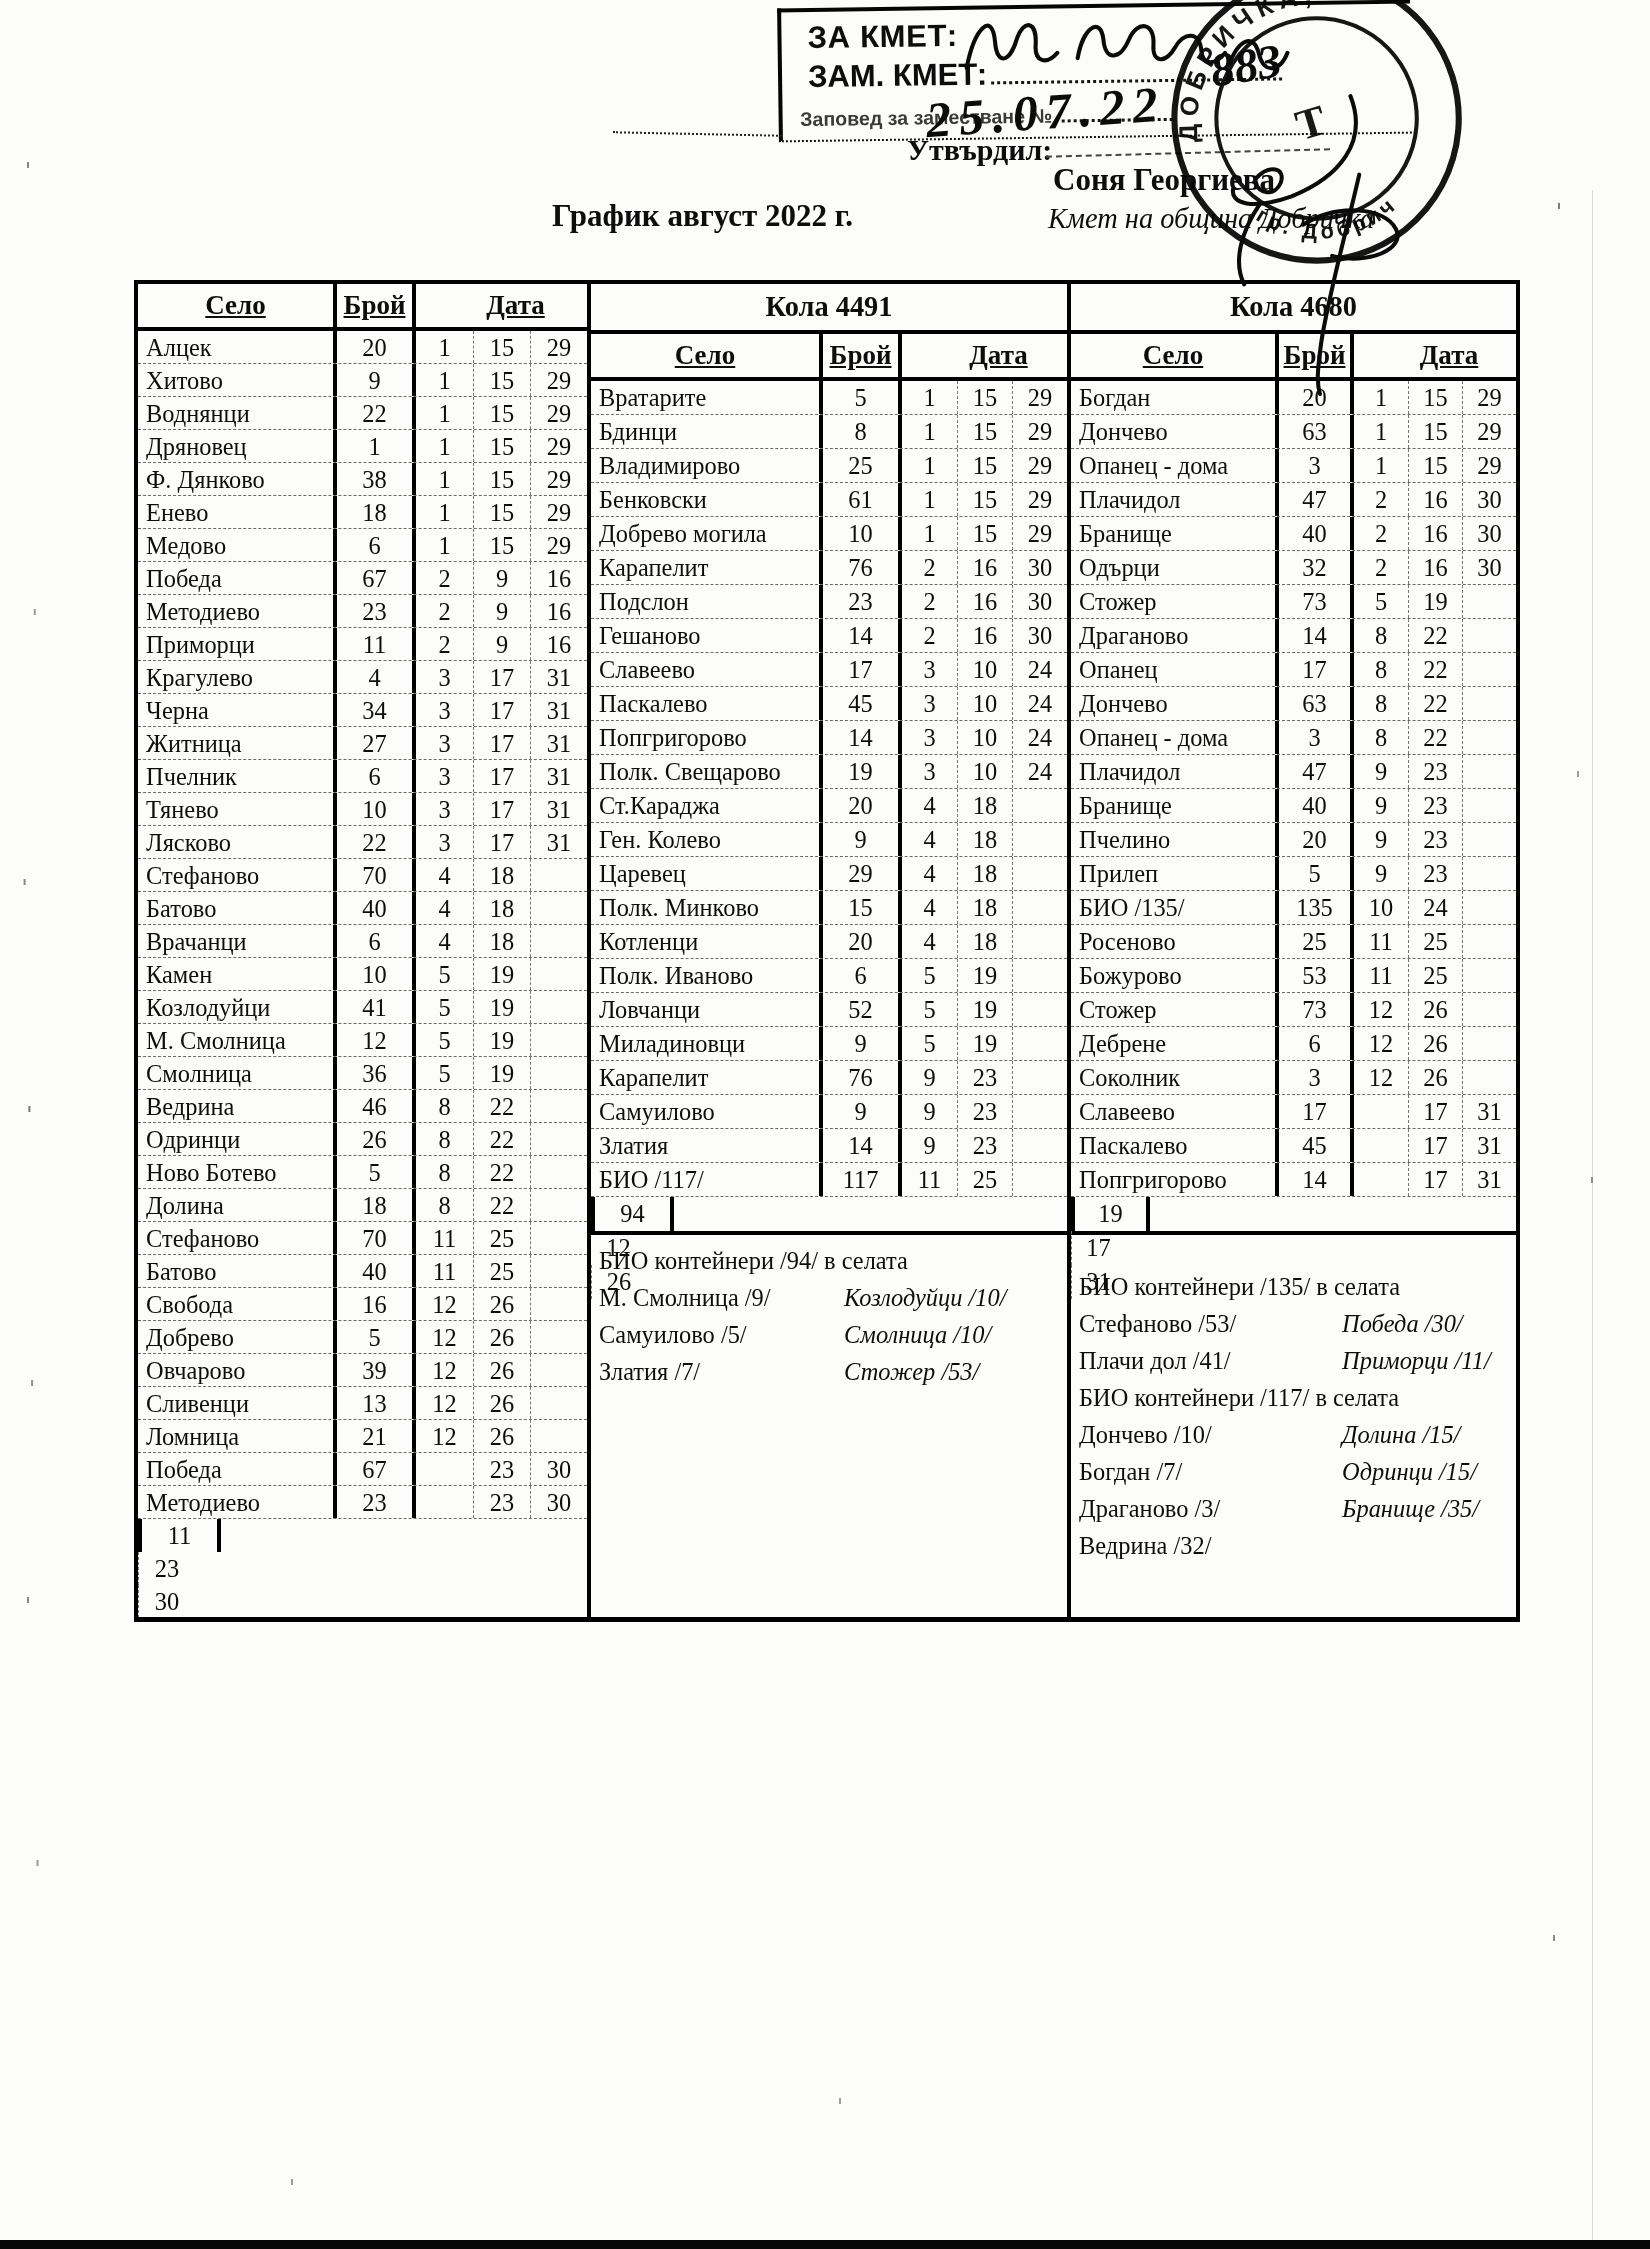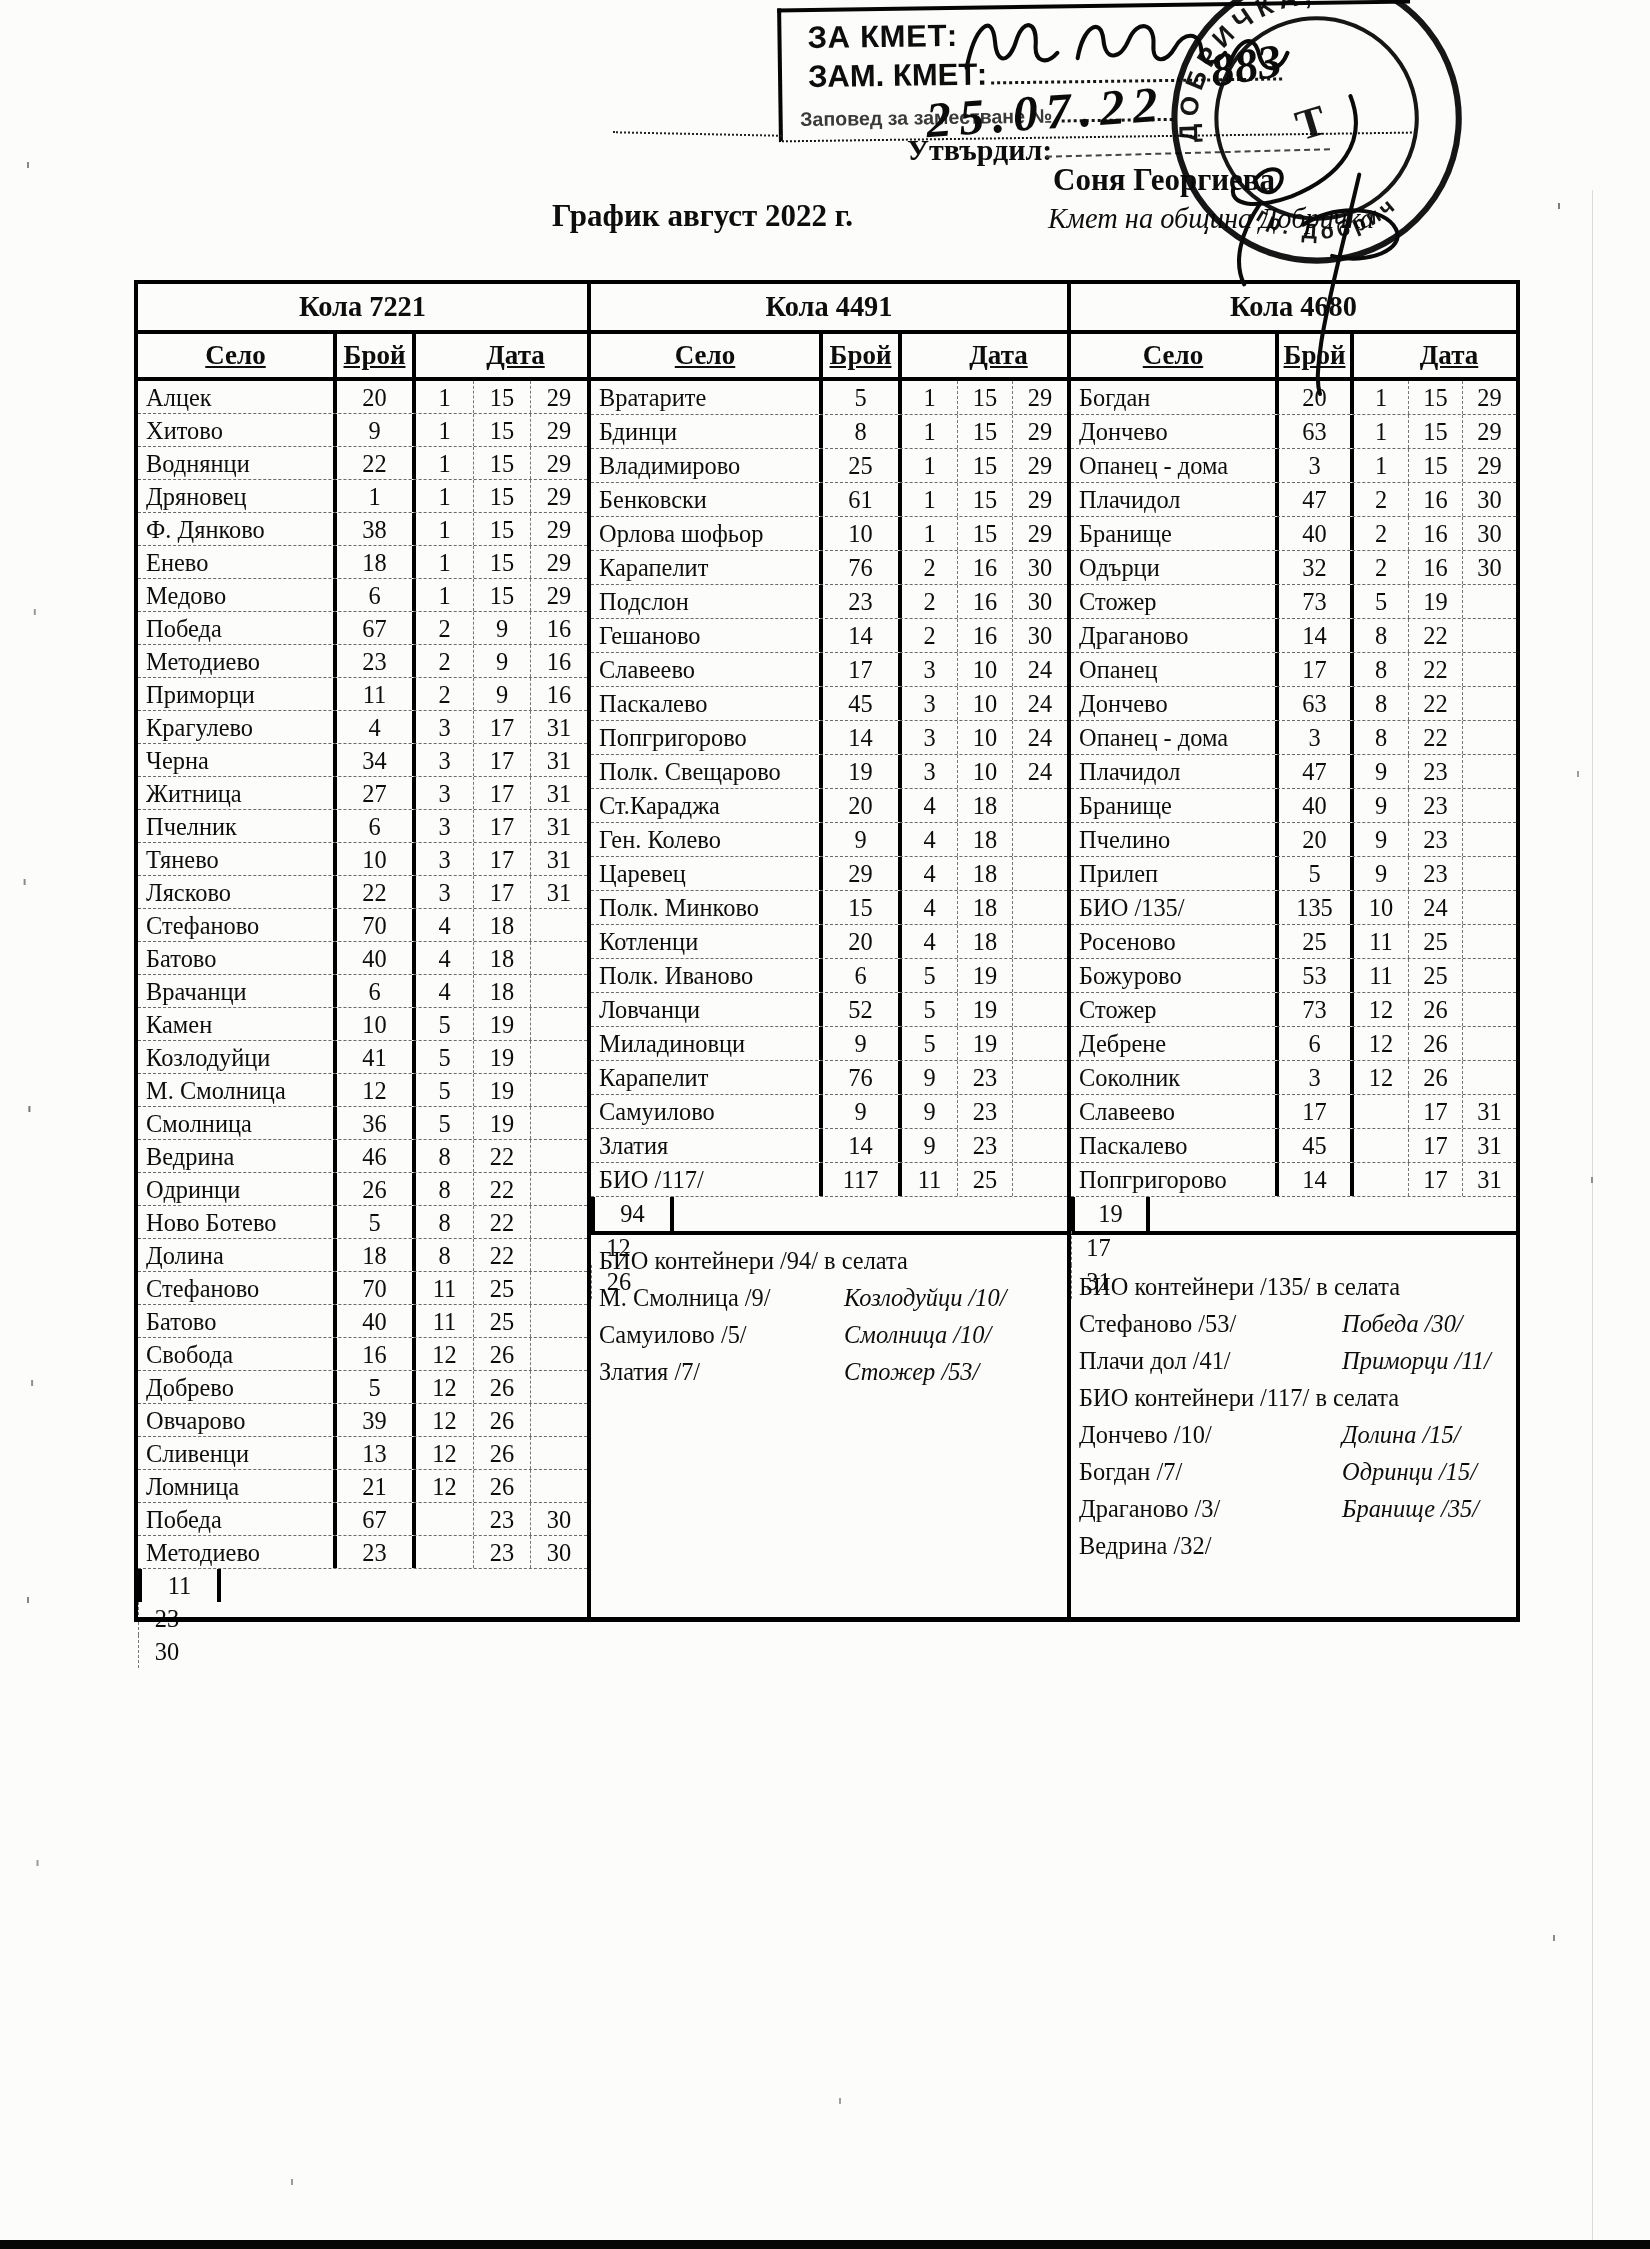--- a/index.html
+++ b/index.html
@@ -81,21 +81,20 @@
   </div>
   <div class="dotext"></div>
 
   <div class="approved">Утвърдил:</div>
   <div class="dashline"></div>
   <div class="approver">Соня Георгиева</div>
   <div class="approver-title">Кмет на община Добричка</div>
   <div class="doctitle">График август 2022 г.</div>
 
   <div class="sec sec1">
-    <div class="stitle">Кола 7221</div>
     <div class="shead">
       <div class="shv">Село</div>
       <div class="shn">Брой</div>
       <div class="shd">Дата</div>
     </div>
     <div class="rows">
         <div class="trow">
           <div class="cv">Алцек</div>
           <div class="cn">20</div>
           <div class="cd">1</div>
@@ -387,21 +386,21 @@
           <div class="cd">29</div>
         </div>
         <div class="trow">
           <div class="cv">Бенковски</div>
           <div class="cn">61</div>
           <div class="cd">1</div>
           <div class="cd">15</div>
           <div class="cd">29</div>
         </div>
         <div class="trow">
-          <div class="cv">Орлова шофьор</div>
+          <div class="cv">Добрево могила</div>
           <div class="cn">10</div>
           <div class="cd">1</div>
           <div class="cd">15</div>
           <div class="cd">29</div>
         </div>
         <div class="trow">
           <div class="cv">Карапелит</div>
           <div class="cn">76</div>
           <div class="cd">2</div>
           <div class="cd">16</div>

